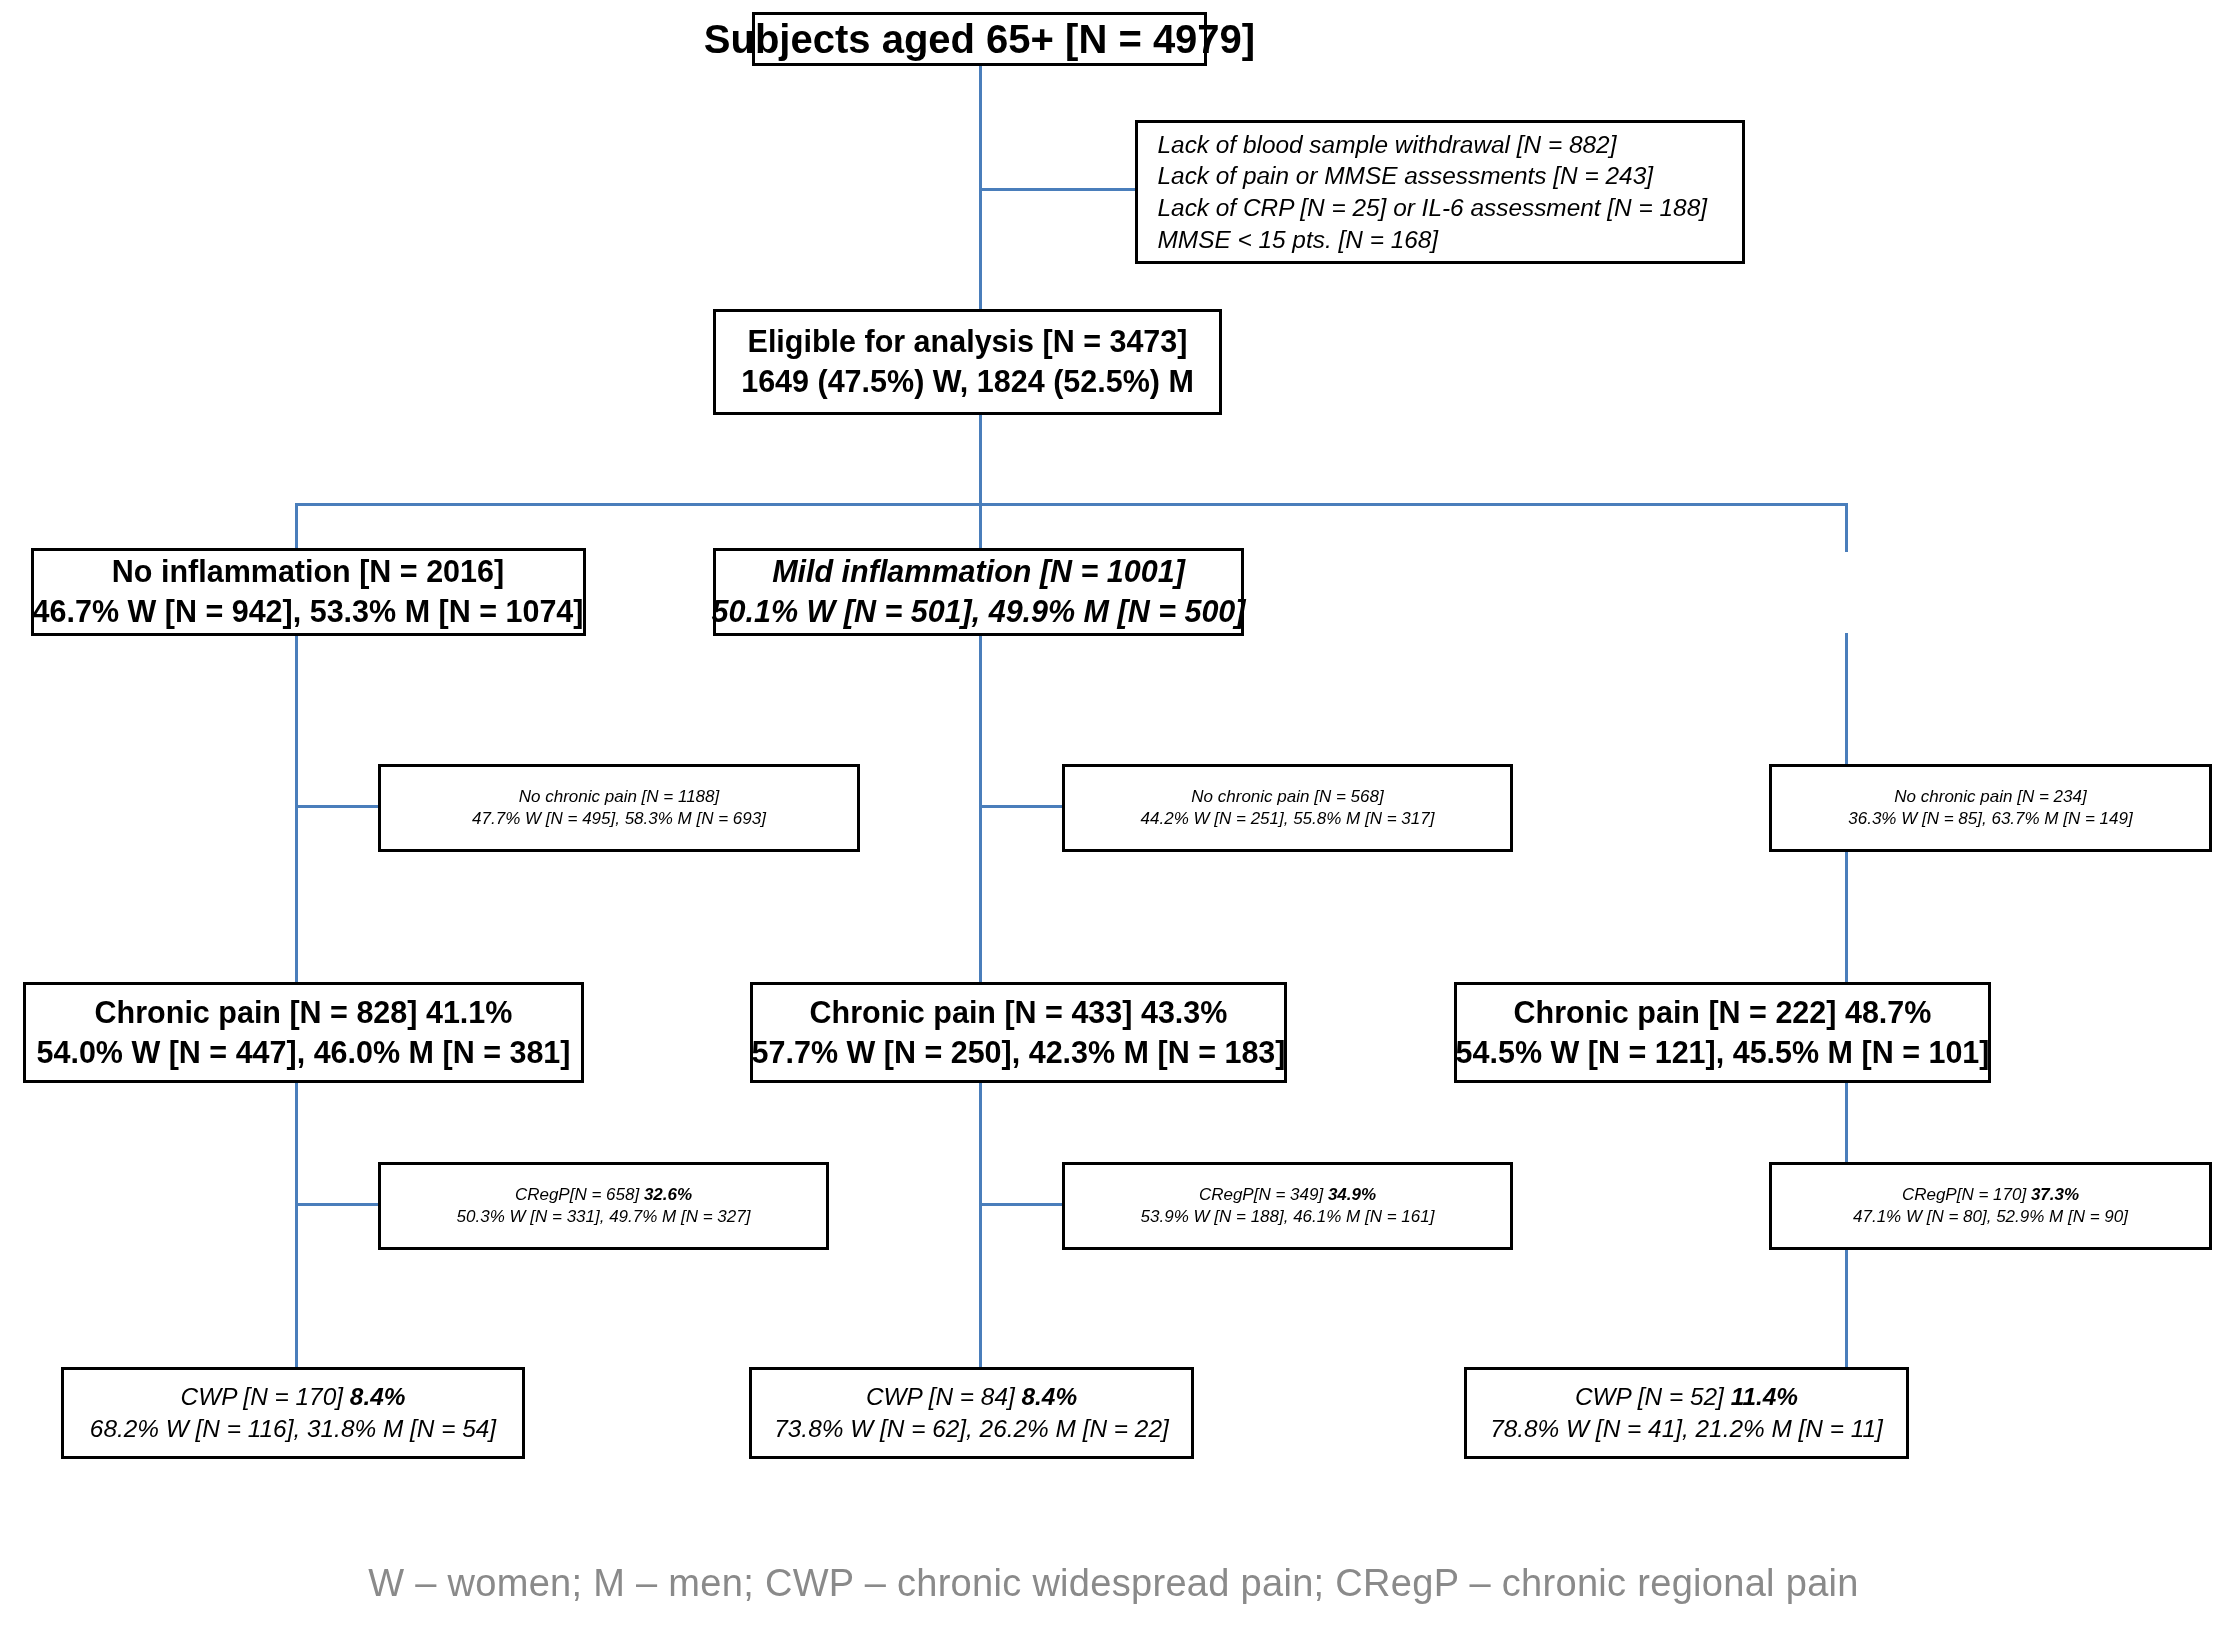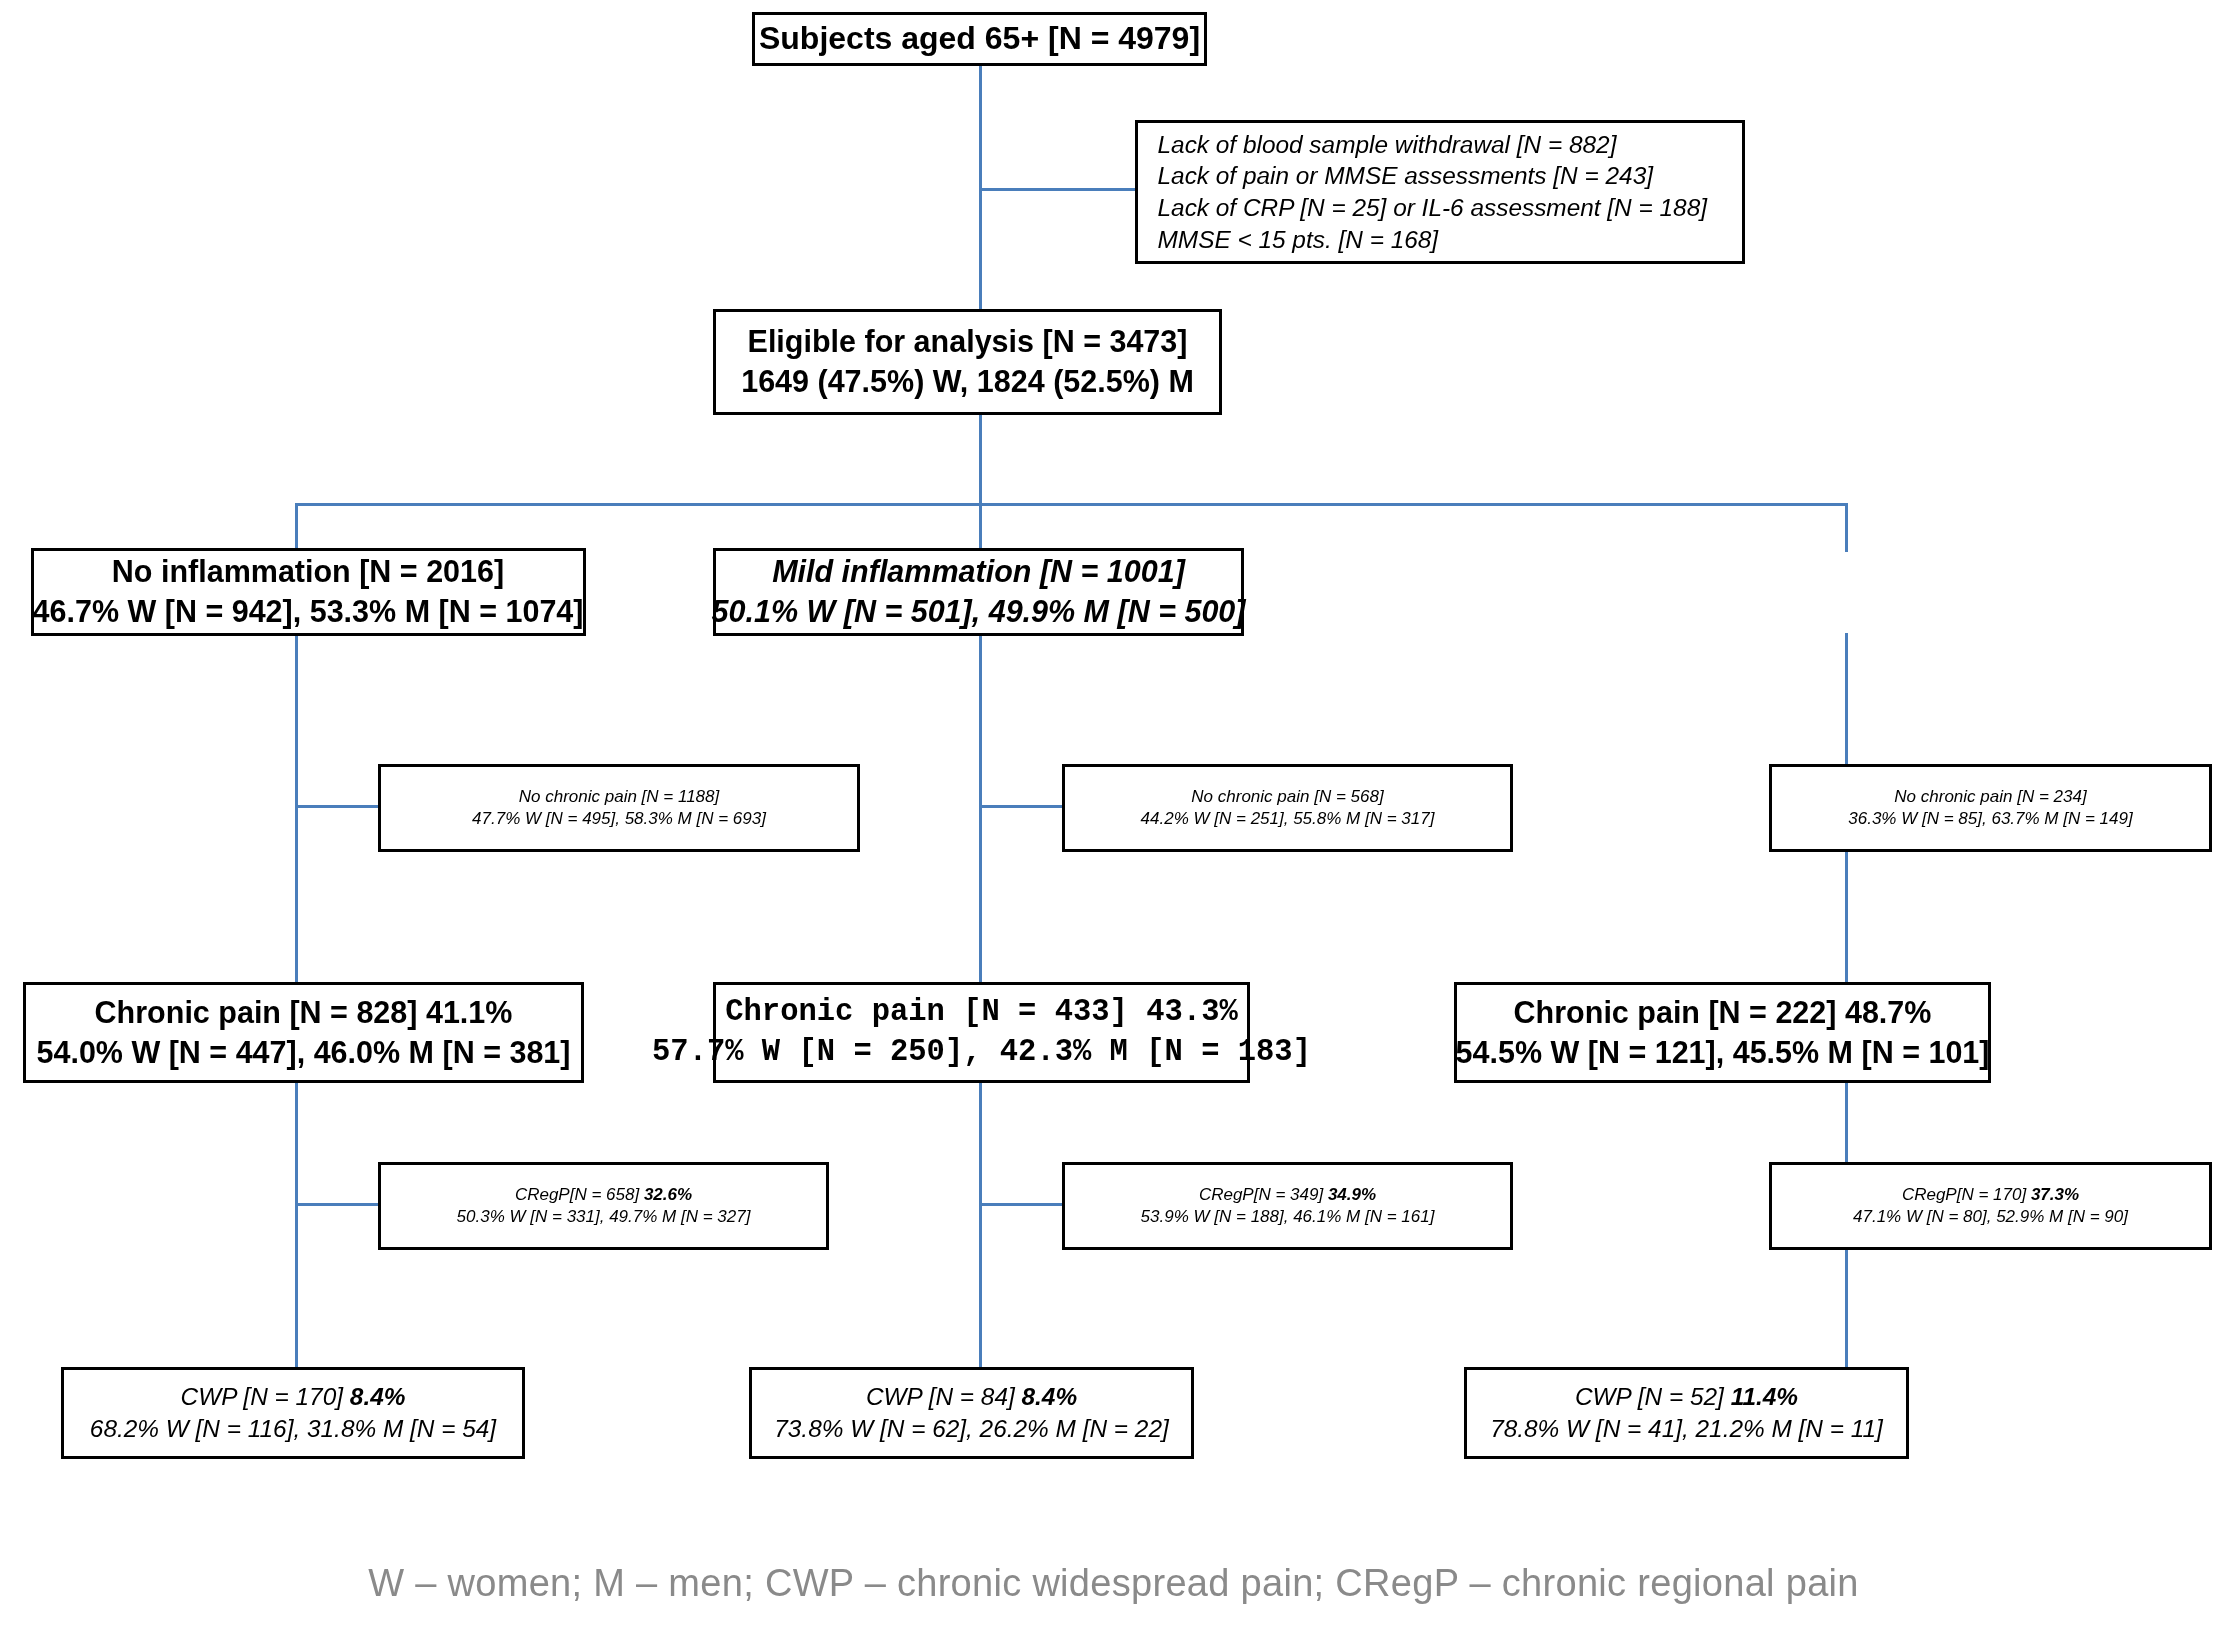--- a/index.html
+++ b/index.html
@@ -42,21 +42,21 @@
   
   .node.major{font-weight:bold;}
   .node.major .ln{font-weight:bold;}
 
   
   .node.plain{font-weight:normal;font-style:italic;}
   .node.plain .ln{font-weight:normal;}
   .node .b{font-weight:bold;}
 
   
-  .fs-root   {font-size:32px;}
+  .fs-root   {font-size:40px;}
   .fs-major  {font-size:30.5px;}
   .fs-excl   {font-size:24.4px;}
   .fs-side   {font-size:17px;}
   .fs-term   {font-size:24.4px;}
 
   
   .legend{
     position:absolute;
     left:0;
     width:2227px;
@@ -135,21 +135,21 @@
   <div class="node plain fs-side" style="left:1769px;top:764px;width:443px;height:88px;">
     <span class="ln">No chronic pain [N = 234]</span>
     <span class="ln">36.3% W [N = 85], 63.7% M [N = 149]</span>
   </div>
 
   <div class="node major fs-major" style="left:23px;top:982px;width:561px;height:101px;">
     <span class="ln">Chronic pain  [N = 828] 41.1%</span>
     <span class="ln">54.0% W [N = 447], 46.0% M [N = 381]</span>
   </div>
 
-  <div class="node major fs-major" style="left:713px;top:982px;width:537px;height:101px;font-family:Liberation Mono, monospace;">
+  <div class="node major fs-major" style="left:750px;top:982px;width:537px;height:101px;">
     <span class="ln">Chronic pain  [N = 433] 43.3%</span>
     <span class="ln">57.7% W [N = 250], 42.3% M [N = 183]</span>
   </div>
 
   <div class="node major fs-major" style="left:1454px;top:982px;width:537px;height:101px;">
     <span class="ln">Chronic pain  [N = 222] 48.7%</span>
     <span class="ln">54.5% W [N = 121], 45.5% M [N = 101]</span>
   </div>
 
   <div class="node plain fs-side" style="left:378px;top:1162px;width:451px;height:88px;">

